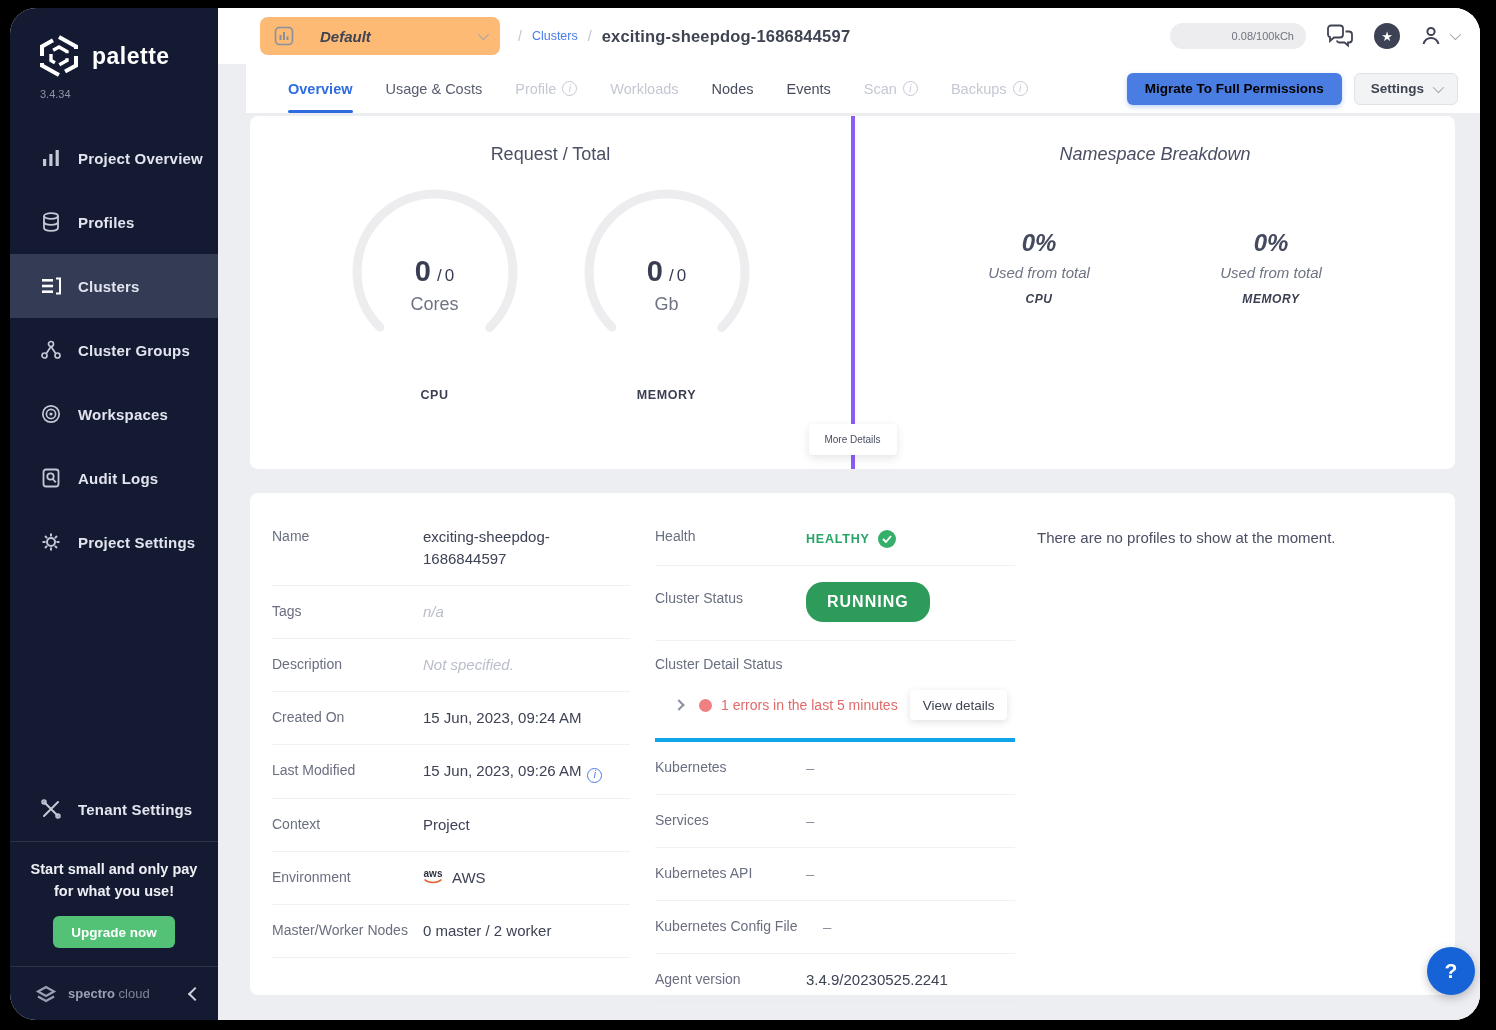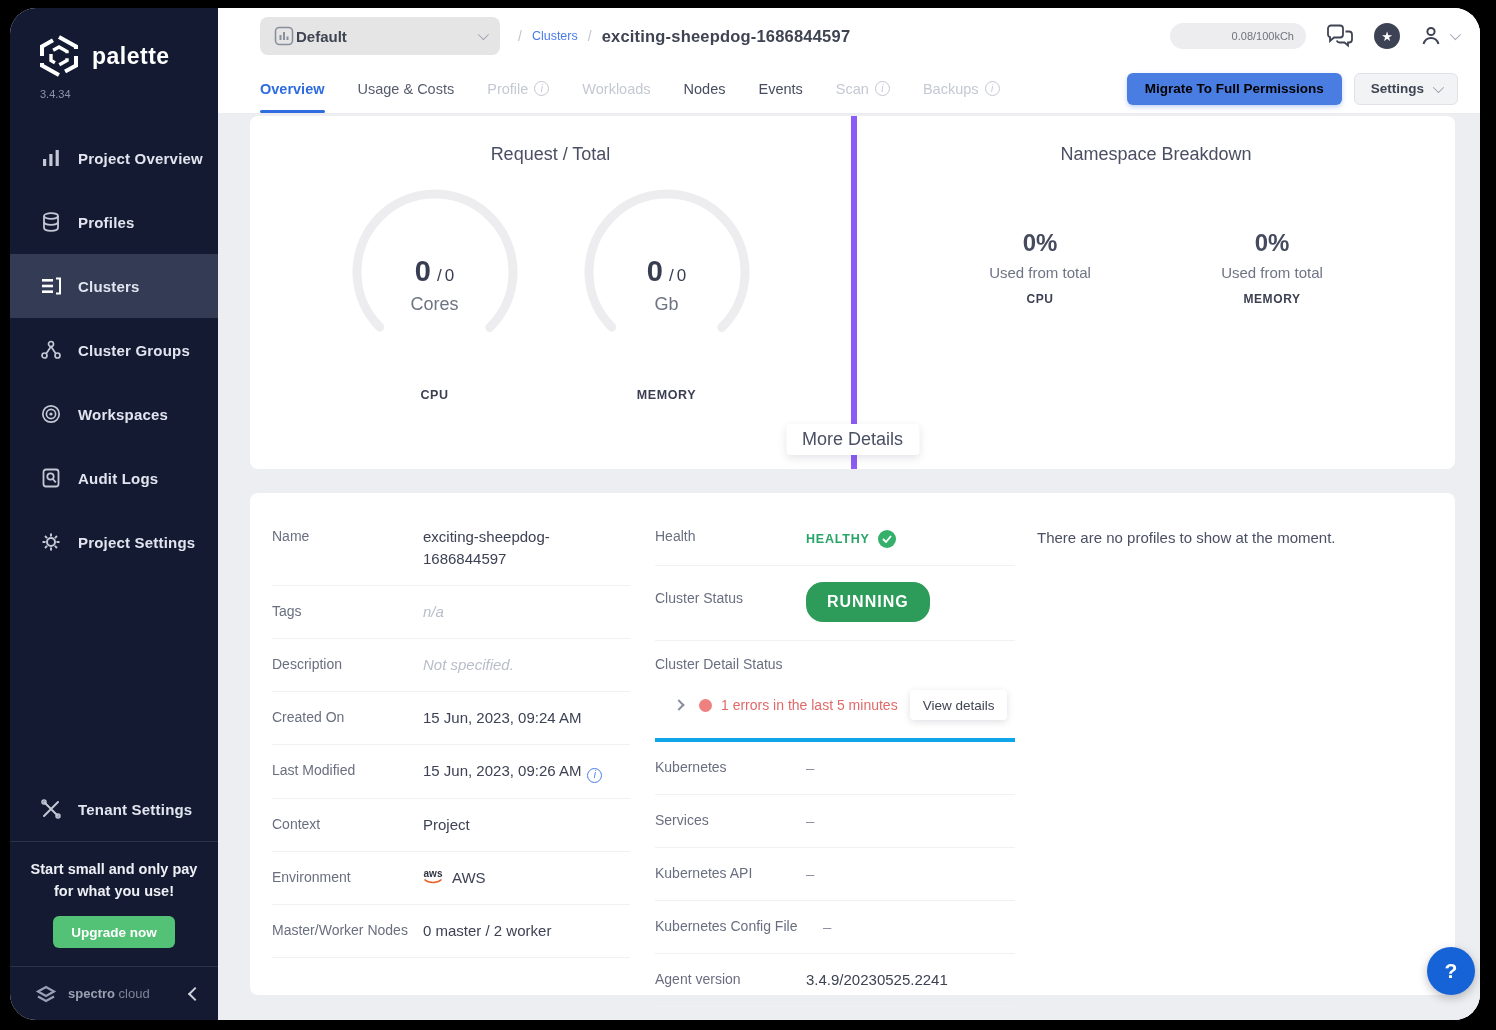--- a/index.html
+++ b/index.html
@@ -21,68 +21,68 @@
   .promo-text { font-size:14.5px; font-weight:bold; color:#eef0f6; line-height:22px; }
   .upgrade-btn { margin:14px auto 0; width:122px; height:32px; background:#53c176; border:none; border-radius:6px; color:#fff; font-size:13.5px; font-weight:bold; font-family:inherit; cursor:pointer; display:block; }
   .sc-footer { border-top:1px solid rgba(255,255,255,.10); height:54px; display:flex; align-items:center; padding:0 18px 0 24px; gap:10px; }
   .sc-name { font-size:13px; color:#9ba1b3; font-weight:bold; }
   .sc-name .light { font-weight:normal; color:#7e8497; }
   .collapse { margin-left:auto; width:10px; height:10px; border-left:2px solid #cfd3de; border-bottom:2px solid #cfd3de; transform:rotate(45deg); cursor:pointer; }
 
   
   .main { position:absolute; left:208px; top:0; right:0; bottom:0; background:#edeef2; }
   .topbar { position:relative; height:56px; background:#fff; display:flex; align-items:center; padding:0 22px 0 42px; }
-  .proj-select { display:flex; align-items:center; gap:2px; width:240px; height:38px; background:#e5e5e5; border-radius:8px; padding:0 14px; cursor:pointer; }
+  .proj-select { display:flex; align-items:center; gap:26px; width:240px; height:38px; background:#fdba74; border-radius:8px; padding:0 14px; cursor:pointer;font-style:italic; }
   .proj-select .pname { font-size:15px; color:#3f4453; font-weight:bold; }
   .chev { width:8px; height:8px; border-right:1.8px solid #a0a5b1; border-bottom:1.8px solid #a0a5b1; transform:rotate(45deg) translateY(-2px); }
   .proj-select .chev { margin-left:auto; }
   .crumb { display:flex; align-items:center; gap:10px; margin-left:18px; }
   .crumb .sep { color:#c0c4cc; font-size:14px; }
   .crumb .crumb-link { color:#4a7ce8; font-size:12.5px; cursor:pointer; }
   .crumb .crumb-title { color:#3f4453; font-size:16.5px; font-weight:bold; letter-spacing:.2px; }
   .top-right { margin-left:auto; display:flex; align-items:center; gap:20px; }
   .credits-pill { width:136px; height:26px; border-radius:13px; background:#ededef; font-size:11px; color:#6f737e; display:flex; align-items:center; justify-content:flex-end; padding-right:12px; }
   .icon-btn { background:none; border:none; cursor:pointer; display:flex; align-items:center; }
   .star-circle { width:26px; height:26px; border-radius:50%; background:#3d4254; color:#fff; font-size:13px; display:flex; align-items:center; justify-content:center; }
   .user-wrap { display:flex; align-items:center; gap:8px; cursor:pointer; }
 
-  .tabbar { position:relative; height:50px; background:#fff; display:flex; align-items:center; padding:0 22px 0 42px; gap:33px; border-bottom:1px solid #ececef; }
+  .tabbar { position:relative; height:50px; background:#fff; display:flex; align-items:center; padding:0 22px 0 42px; gap:33px; border-bottom:1px solid #ececef;margin-left:28px; }
   .tab { position:relative; height:100%; display:flex; align-items:center; gap:6px; font-size:14.5px; cursor:pointer; }
   .tab.enabled { color:#575d6e; }
   .tab.strong { color:#474d5f; }
   .tab.disabled { color:#c4c8d2; cursor:default; }
   .tab.active { color:#2e6ce0; font-weight:bold; }
   .tab.active::after { content:""; position:absolute; left:0; right:0; bottom:0; height:3px; background:#2e6ce0; border-radius:2px; }
   .info-circle { width:15px; height:15px; border-radius:50%; border:1.2px solid currentColor; font-size:10px; font-style:italic; display:flex; align-items:center; justify-content:center; }
   .tab-actions { margin-left:auto; display:flex; align-items:center; gap:12px; }
   .migrate-btn { height:32px; padding:0 18px; background:#4a7de2; border:none; border-radius:6px; color:#000000; font-size:13.5px; font-weight:bold; font-family:inherit; cursor:pointer; box-shadow:0 2px 5px rgba(74,125,226,.35); }
   .settings-btn { height:32px; padding:0 16px; background:#f2f3f5; border:1px solid #e0e2e8; border-radius:6px; color:#3f4453; font-size:13.5px; font-weight:bold; font-family:inherit; cursor:pointer; display:flex; align-items:center; gap:9px; }
 
   .content { position:absolute; left:0; right:0; top:107px; bottom:0; background:#edeef2; padding:1px 25px 0 32px; overflow:hidden; }
   .card { background:#fff; border-radius:8px; }
   .card-overview { position:relative; height:353px; margin-top:0; }
   .half { position:absolute; top:0; height:100%; }
   .half-left { left:0; width:601px; }
-  .half-right { left:601px; right:0; border-left:6px solid #8b5cf6; }
+  .half-right { left:601px; right:0; border-left:4px solid #8b5cf6;font-style:italic; }
   .card-title { text-align:center; margin-top:28px; font-size:18px; color:#4a4f63; }
   .gauges-row { display:flex; justify-content:center; gap:52px; margin-top:12px; }
   .gauge { position:relative; width:180px; height:225px; }
   .gauge svg { position:absolute; left:5px; top:10px; }
   .gauge-text { position:absolute; left:0; right:0; top:78px; text-align:center; }
   .gval { font-size:29px; font-weight:bold; color:#383d52; }
   .gslash { font-size:17px; color:#383d52; margin:0 3px 0 6px; }
   .gtotal { font-size:17px; color:#383d52; }
   .gunit { margin-top:6px; font-size:18px; color:#6f7484; }
   .gauge-label { position:absolute; left:0; right:0; bottom:0; text-align:center; font-size:12.5px; font-weight:bold; letter-spacing:.6px; color:#3a3f51; }
   .ns-row { display:flex; justify-content:center; gap:52px; margin-top:64px; }
   .ns-stat { width:180px; text-align:center; }
   .ns-pct { font-size:24px; font-weight:bold; color:#454a5f; }
   .ns-cap { margin-top:7px; font-size:15px; color:#6f7484; }
   .ns-lbl { margin-top:11px; font-size:12px; font-weight:bold; letter-spacing:.6px; color:#3a3f51; }
-  .more-details { position:absolute; left:50%; transform:translateX(-50%); bottom:14px; height:31px; padding:0 16px; background:#fff; border:none; border-radius:4px; font-size:18px; color:#4a4f63; font-family:inherit; cursor:pointer; box-shadow:0 3px 8px rgba(60,65,85,.14); }
+  .more-details { position:absolute; left:50%; transform:translateX(-50%); bottom:14px; height:31px; padding:0 16px; background:#fff; border:none; border-radius:4px; font-size:10px; color:#4a4f63; font-family:inherit; cursor:pointer; box-shadow:0 3px 8px rgba(60,65,85,.14); }
 
   .card-details { position:relative; height:502px; margin-top:24px; }
   .dcol { position:absolute; top:18px; }
   .col1 { left:22px; width:358px; }
   .col2 { left:405px; width:360px; }
   .col3 { left:787px; width:560px; padding-top:18px; }
   .drow { display:flex; padding:15px 0; border-bottom:1px solid #f0f1f4; align-items:flex-start; }
   .dlabel { flex:0 0 151px; font-size:14px; color:#6a6f80; padding-top:2px; }
   .dvalue { flex:1; font-size:15px; color:#3d4254; line-height:22px; overflow-wrap:anywhere; }
   .dvalue.muted { color:#b9bdc9; font-style:italic; }

